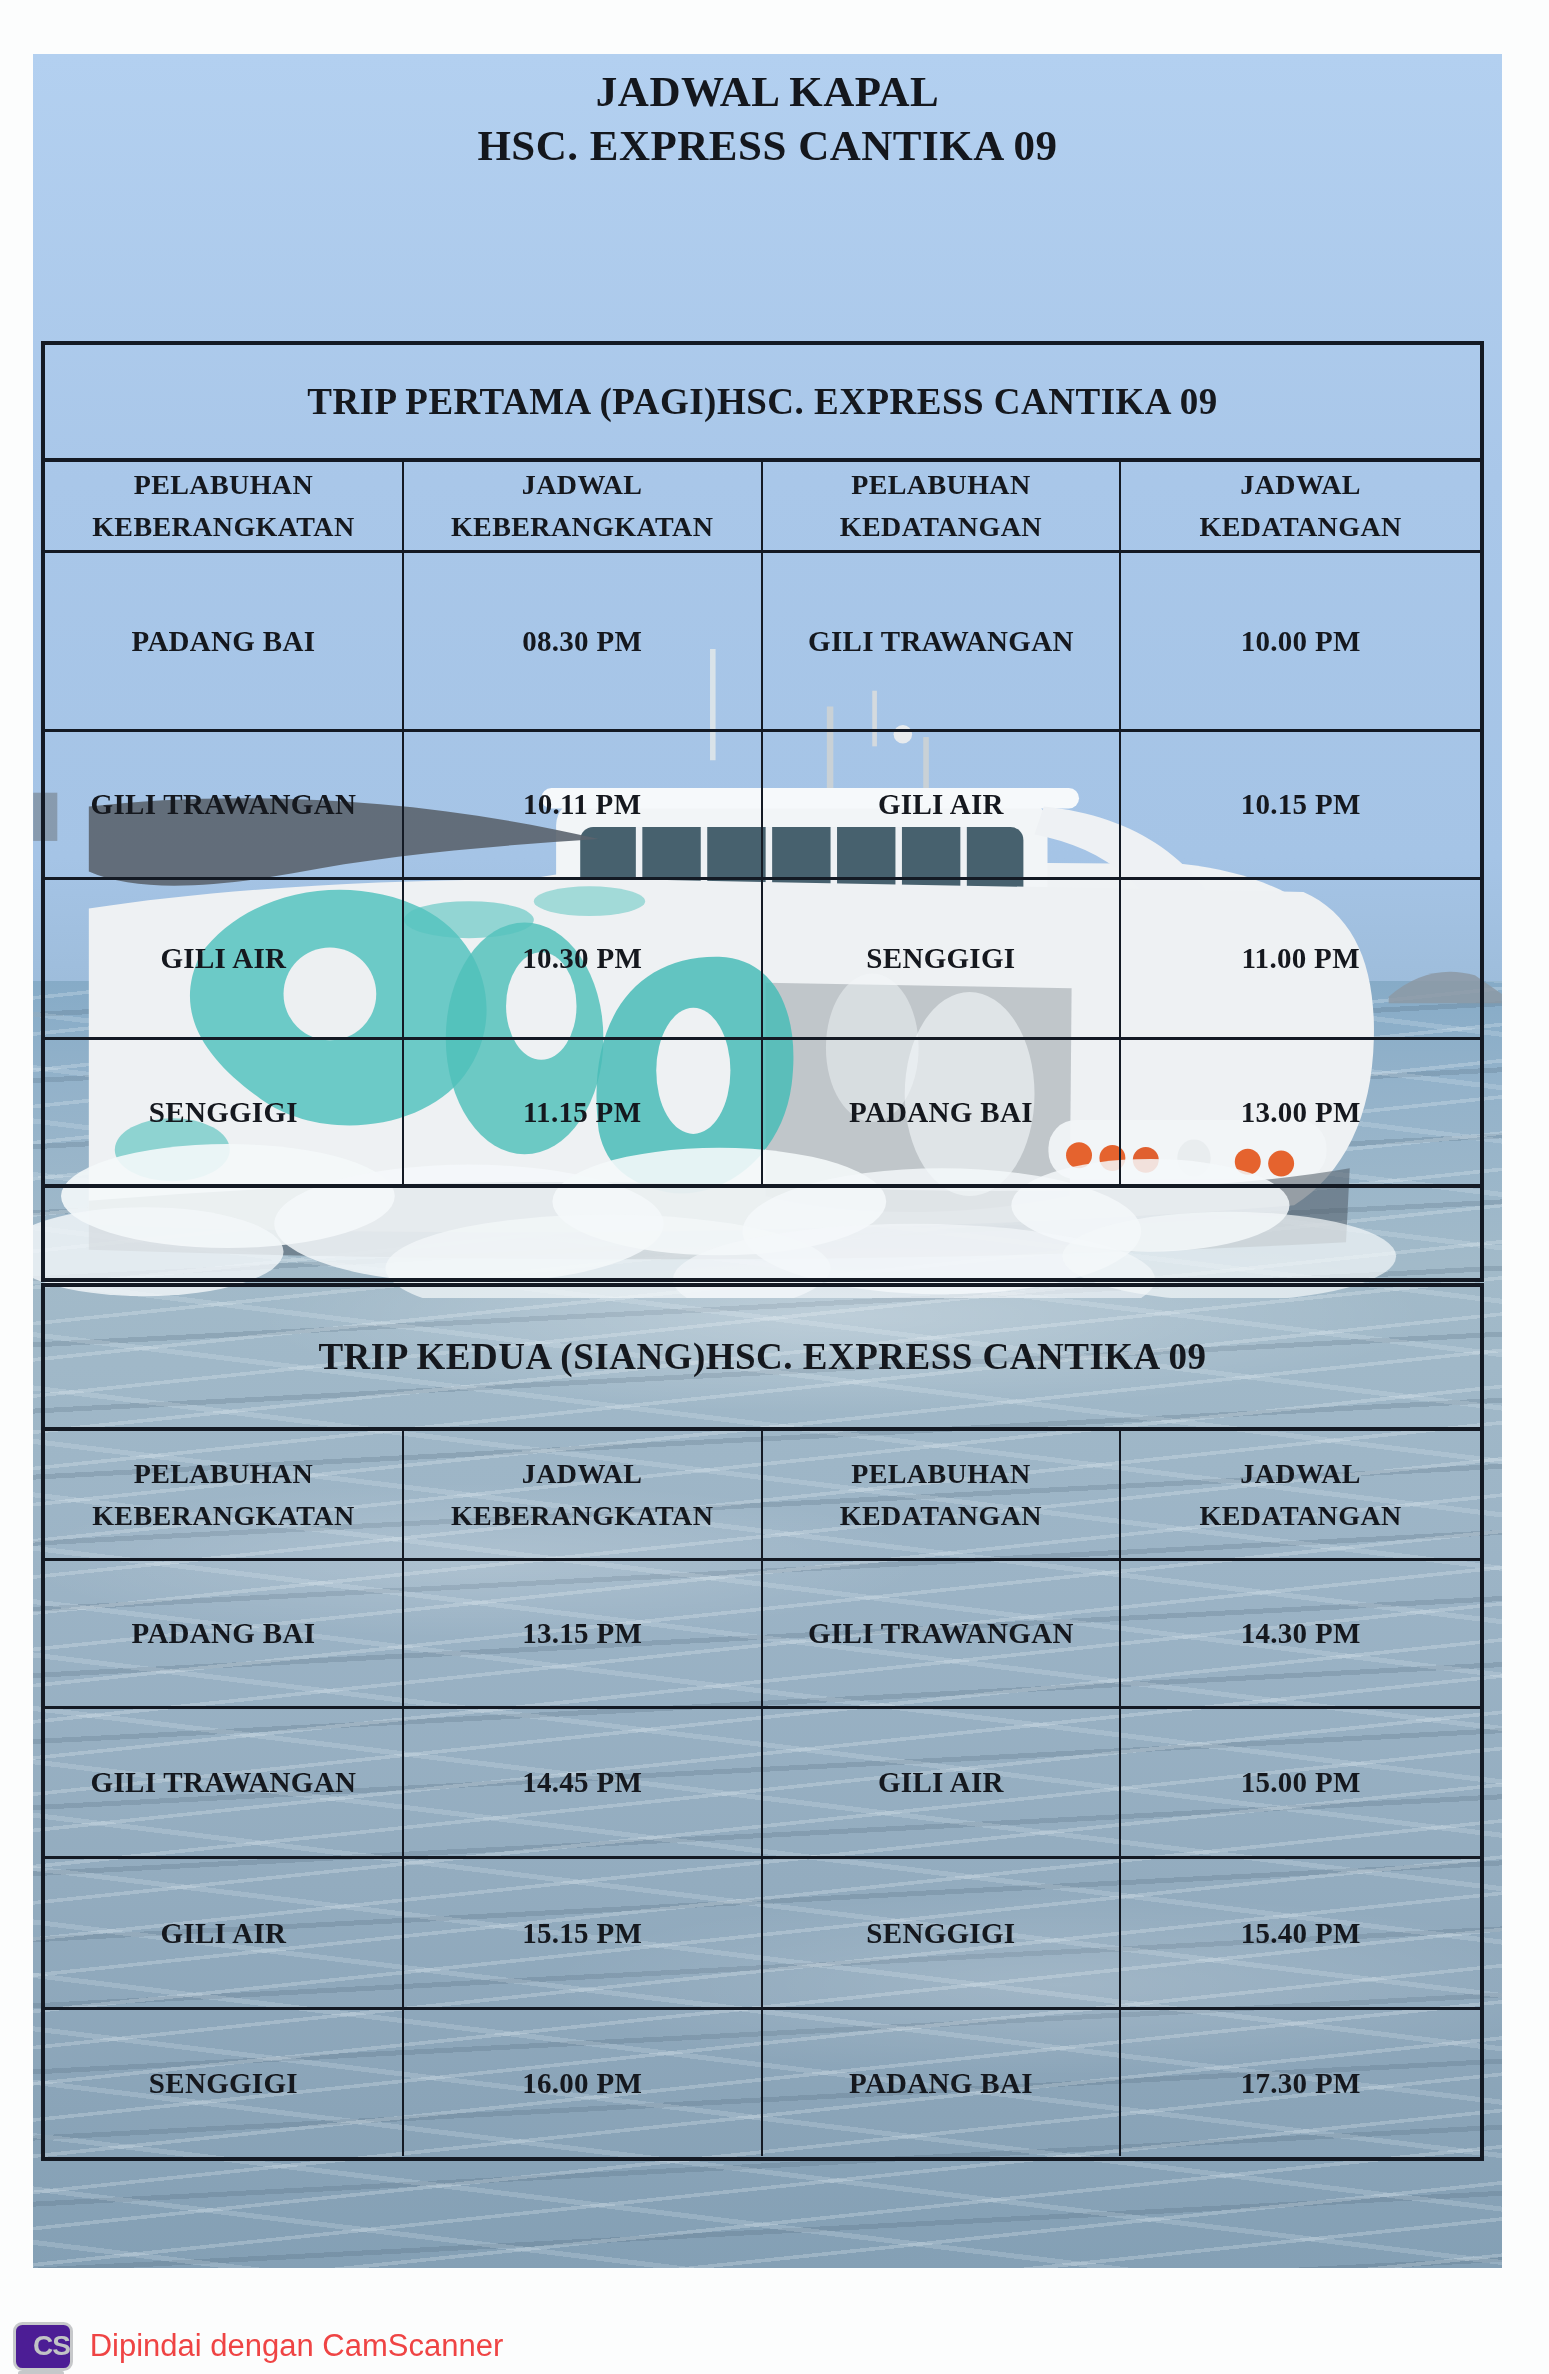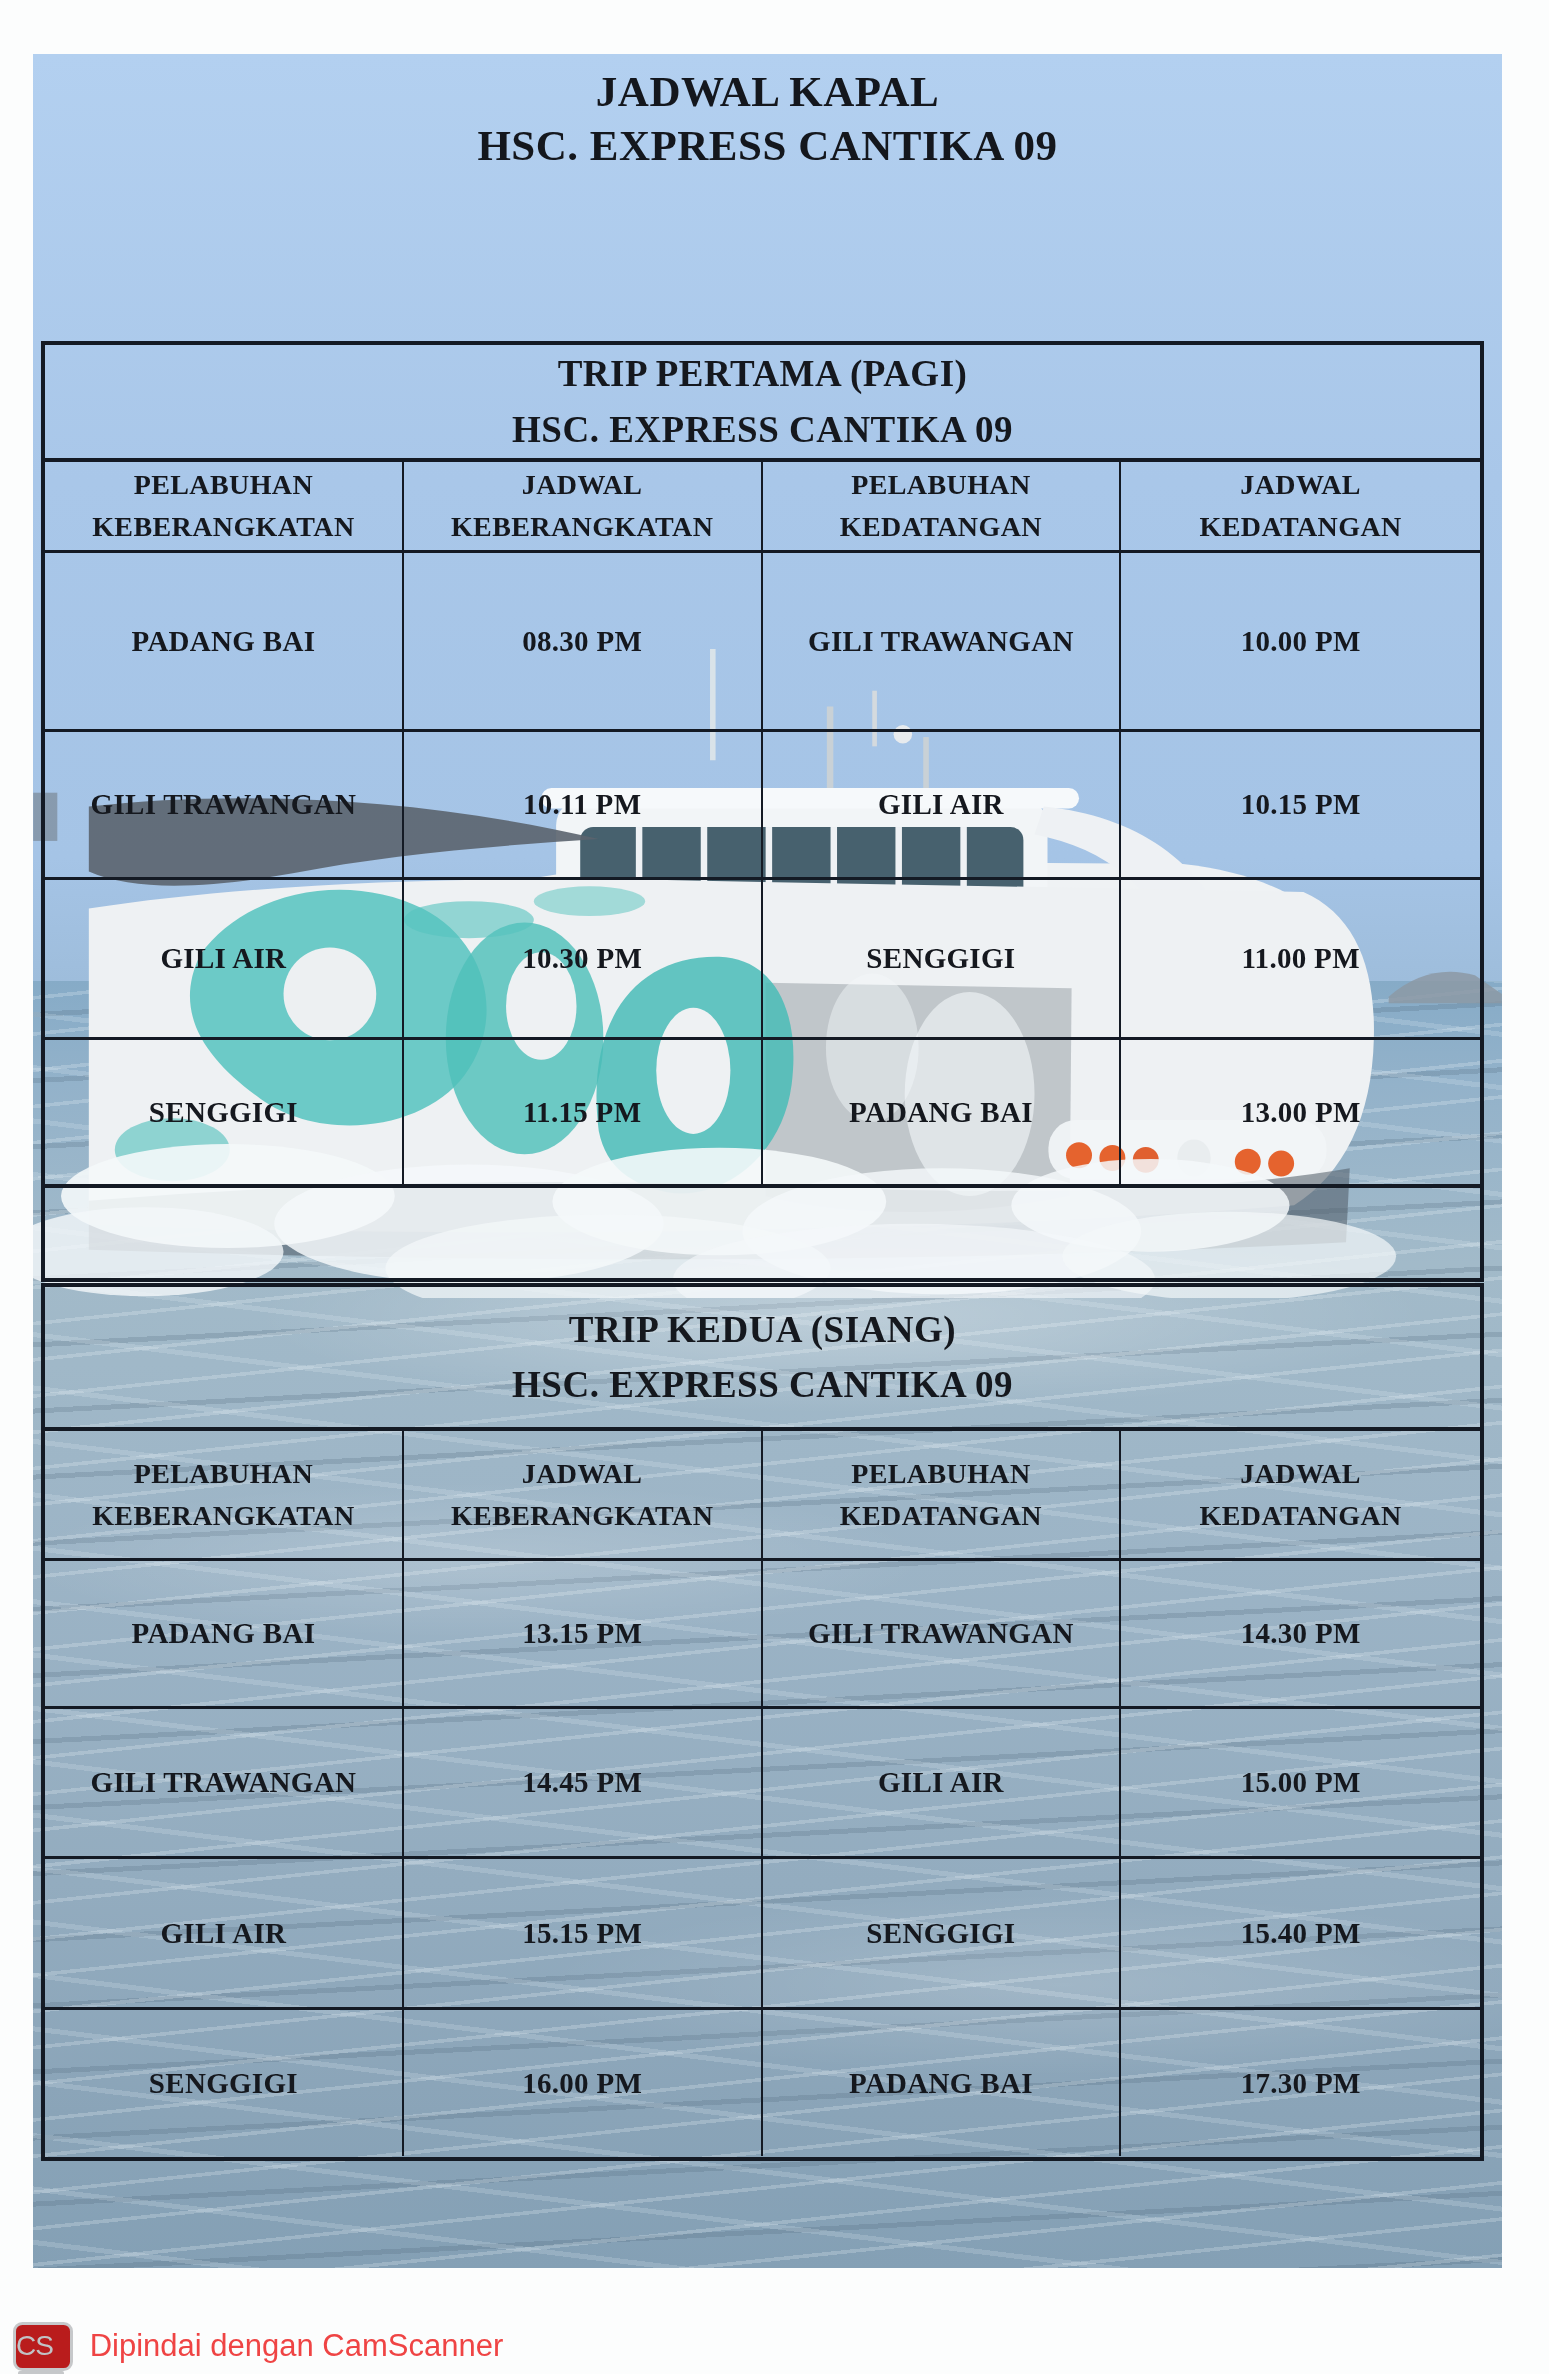--- a/index.html
+++ b/index.html
@@ -39,21 +39,21 @@
   .sched{
     position:absolute;left:41px;width:1443px;
     border:4.6px solid var(--line);
     box-sizing:border-box;
     z-index:10;
   }
   .t1{top:341px;height:941px;}
   .t2{top:1283px;height:878px;}
   .trow{display:grid;grid-template-columns:1fr 1fr 1fr 1fr;box-sizing:border-box;}
   .t-title{
-    display:flex;flex-direction:column;align-items:center;justify-content:center;
+    display:flex;align-items:center;justify-content:center;
     box-sizing:border-box;border-bottom:4.6px solid var(--line);
     font-weight:700;font-size:37px;line-height:1.5;letter-spacing:0.5px;
     text-align:center;
   }
   .t-head{border-bottom:3.7px solid var(--line);font-family:Liberation Serif, serif;}
   .t-head .cell{
     display:flex;flex-direction:column;align-items:center;justify-content:center;
     font-weight:700;font-size:28px;line-height:1.5;letter-spacing:0.4px;
   }
   .cell{
@@ -74,23 +74,23 @@
     letter-spacing:0.5px;color:#14171d;
   }
   
   .footer{
     position:absolute;left:13px;top:2317px;height:58px;z-index:12;
     display:flex;align-items:center;gap:16.7px;
     font-family:"Liberation Sans","DejaVu Sans",sans-serif;
   }
   .cs-badge{
     position:relative;width:54px;height:43px;
-    border:3.7px solid #c6c8ca;border-radius:9.3px;background:#b91c1c;
-    display:flex;align-items:center;justify-content:flex-start;
-    font-weight:400;font-size:28px;color:#c1c3c5;letter-spacing:-0.9px;
+    border:3.7px solid #c6c8ca;border-radius:9.3px;background:#4c1d95;
+    display:flex;align-items:center;justify-content:flex-end;
+    font-weight:700;font-size:28px;color:#c1c3c5;letter-spacing:-0.9px;
   }
   .cs-tab{
     position:absolute;left:1.9px;bottom:-15px;width:46px;height:12px;
     background:#c6c8ca;border-radius:1.9px 1.9px 9.3px 9.3px;display:block;
   }
   .footer-text{font-size:31px;color:#ef4444;font-weight:400;}
 </style>
 </head>
 <body>
 

